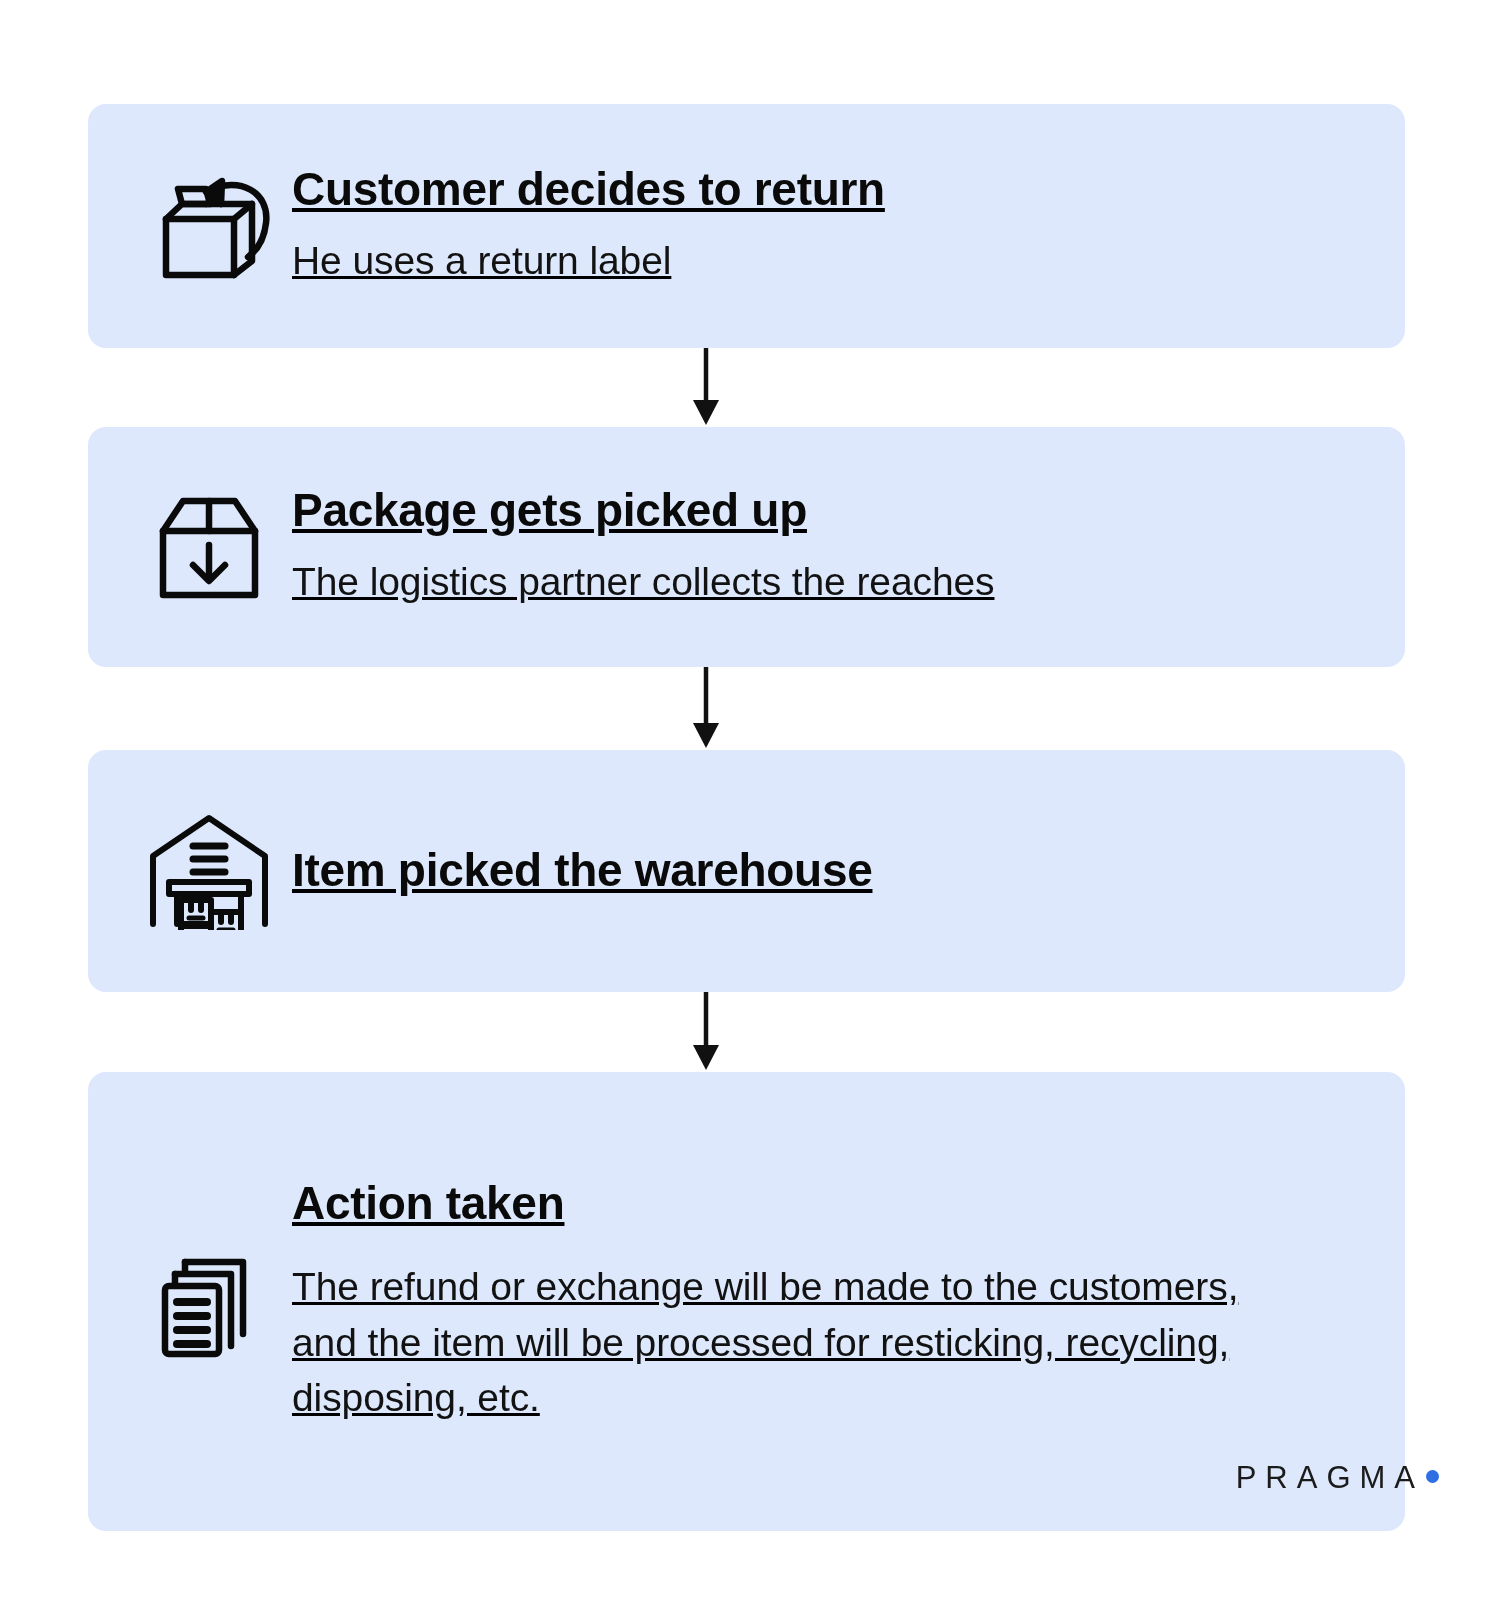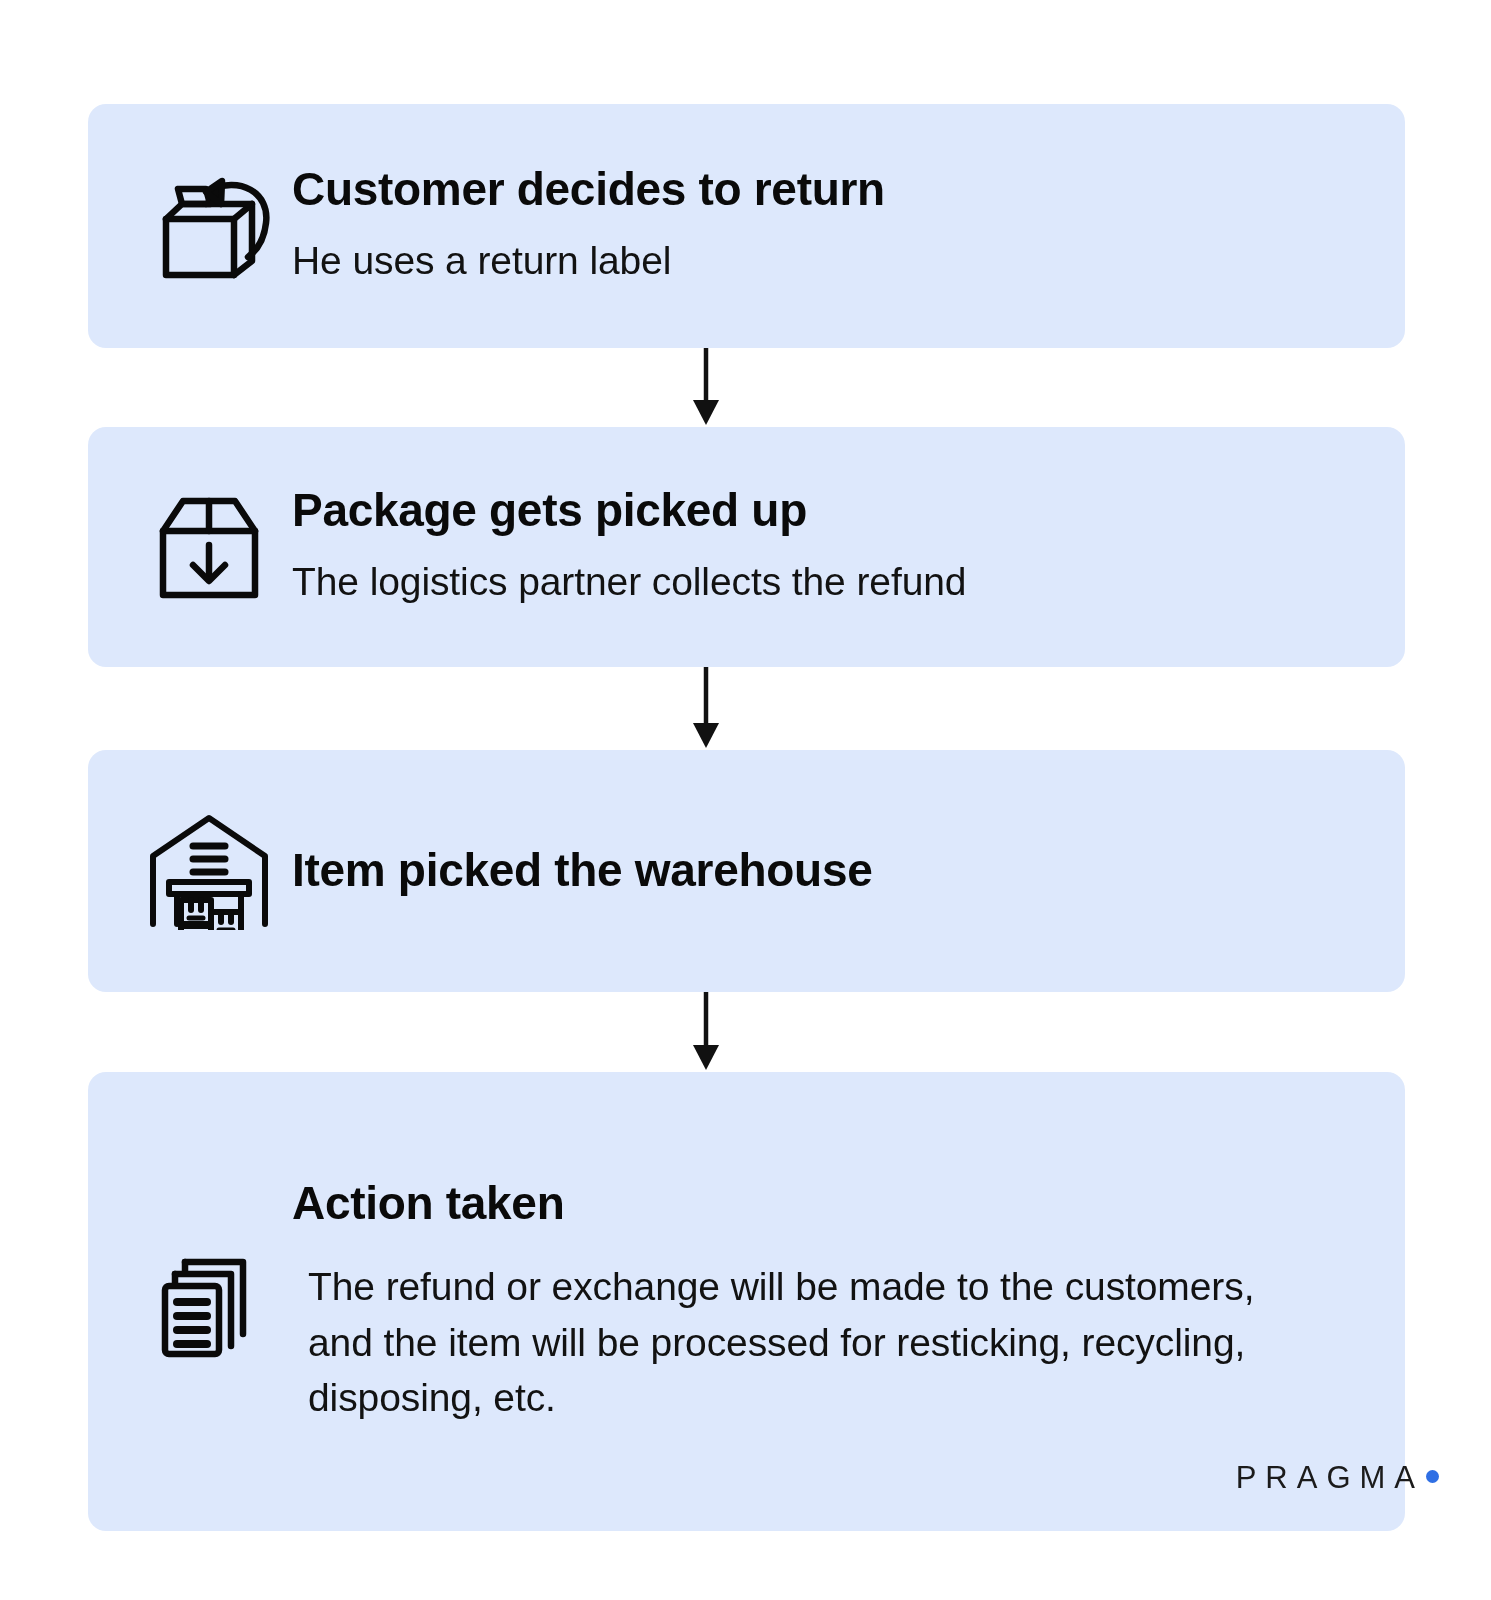--- a/index.html
+++ b/index.html
@@ -41,20 +41,21 @@
     display: flex;
     align-items: center;
     justify-content: center;
   }
 
   .card-icon svg { display: block; }
 
   .card-text {
     flex: 1 1 auto;
     padding-left: 8px;
+    text-decoration: underline;
   }
 
   .card-title {
     font-size: 46px;
     font-weight: 700;
     color: #0a0a0a;
     letter-spacing: -0.3px;
     line-height: 1.12;
   }
 
@@ -68,21 +69,21 @@
   }
 
   
   .card-1 { height: 244px; }
   .card-2 { height: 240px; }
   .card-3 { height: 242px; }
   .card-4 { height: 459px; }
 
   .card-4 .card-icon { align-self: center; }
   .card-4 .card-title { margin-bottom: 4px; }
-  .card-4 .card-desc  { margin-top: 30px; max-width: 1000px; margin-left: 16px; }
+  .card-4 .card-desc  { margin-top: 30px; max-width: 1000px; }
 
   
   .connector {
     height: 79px;
     display: flex;
     justify-content: center;
     align-items: flex-start;
     position: relative;
     left: -41px;
   }
@@ -165,21 +166,21 @@
           <path d="M8 38 L28 8 L80 8 L100 38"></path>
 
           <line x1="54" y1="8" x2="54" y2="38"></line>
 
           <line x1="54" y1="52" x2="54" y2="86"></line>
           <polyline points="38,72 54,88 70,72"></polyline>
         </svg>
       </div>
       <div class="card-text">
         <div class="card-title">Package gets picked up</div>
-        <div class="card-desc">The logistics partner collects the refund</div>
+        <div class="card-desc">The logistics partner collects the reaches</div>
       </div>
     </div>
 
     <div class="connector c2">
       <svg width="34" height="83" viewBox="0 0 34 83">
         <line x1="17" y1="0" x2="17" y2="60" stroke="#111111" stroke-width="4.5"></line>
         <polygon points="17,81 4,56 30,56" fill="#111111"></polygon>
       </svg>
     </div>
 

